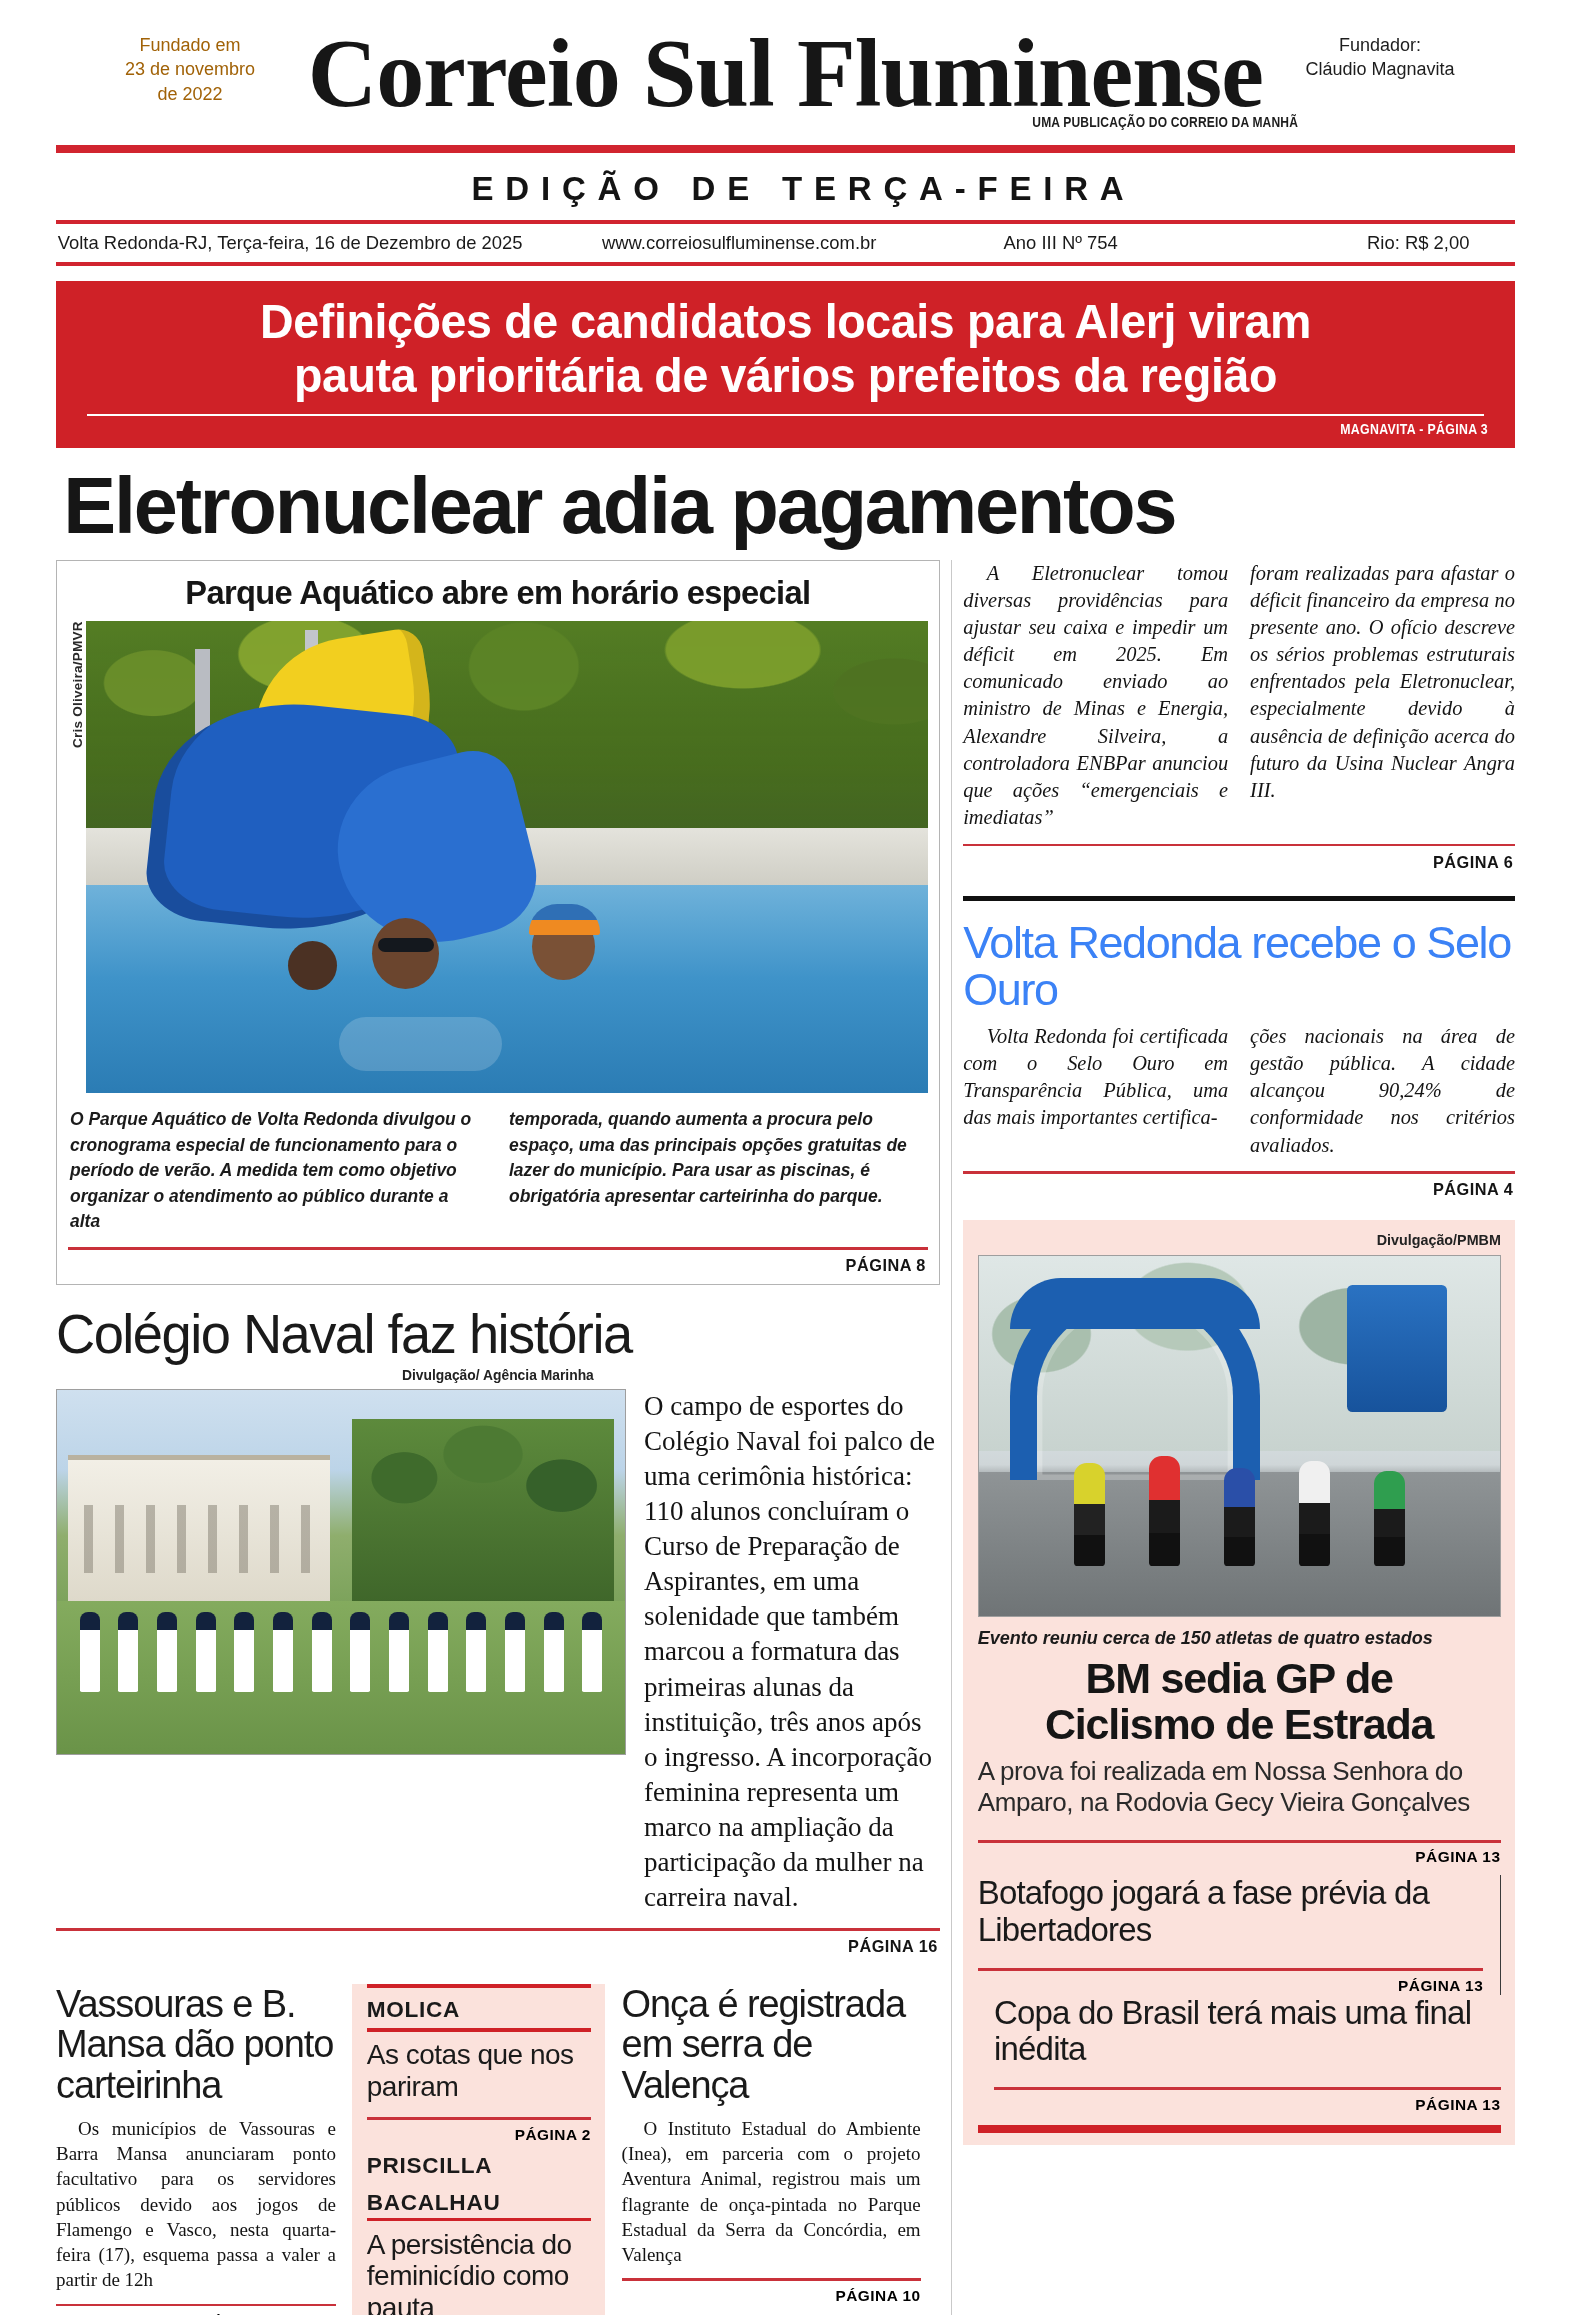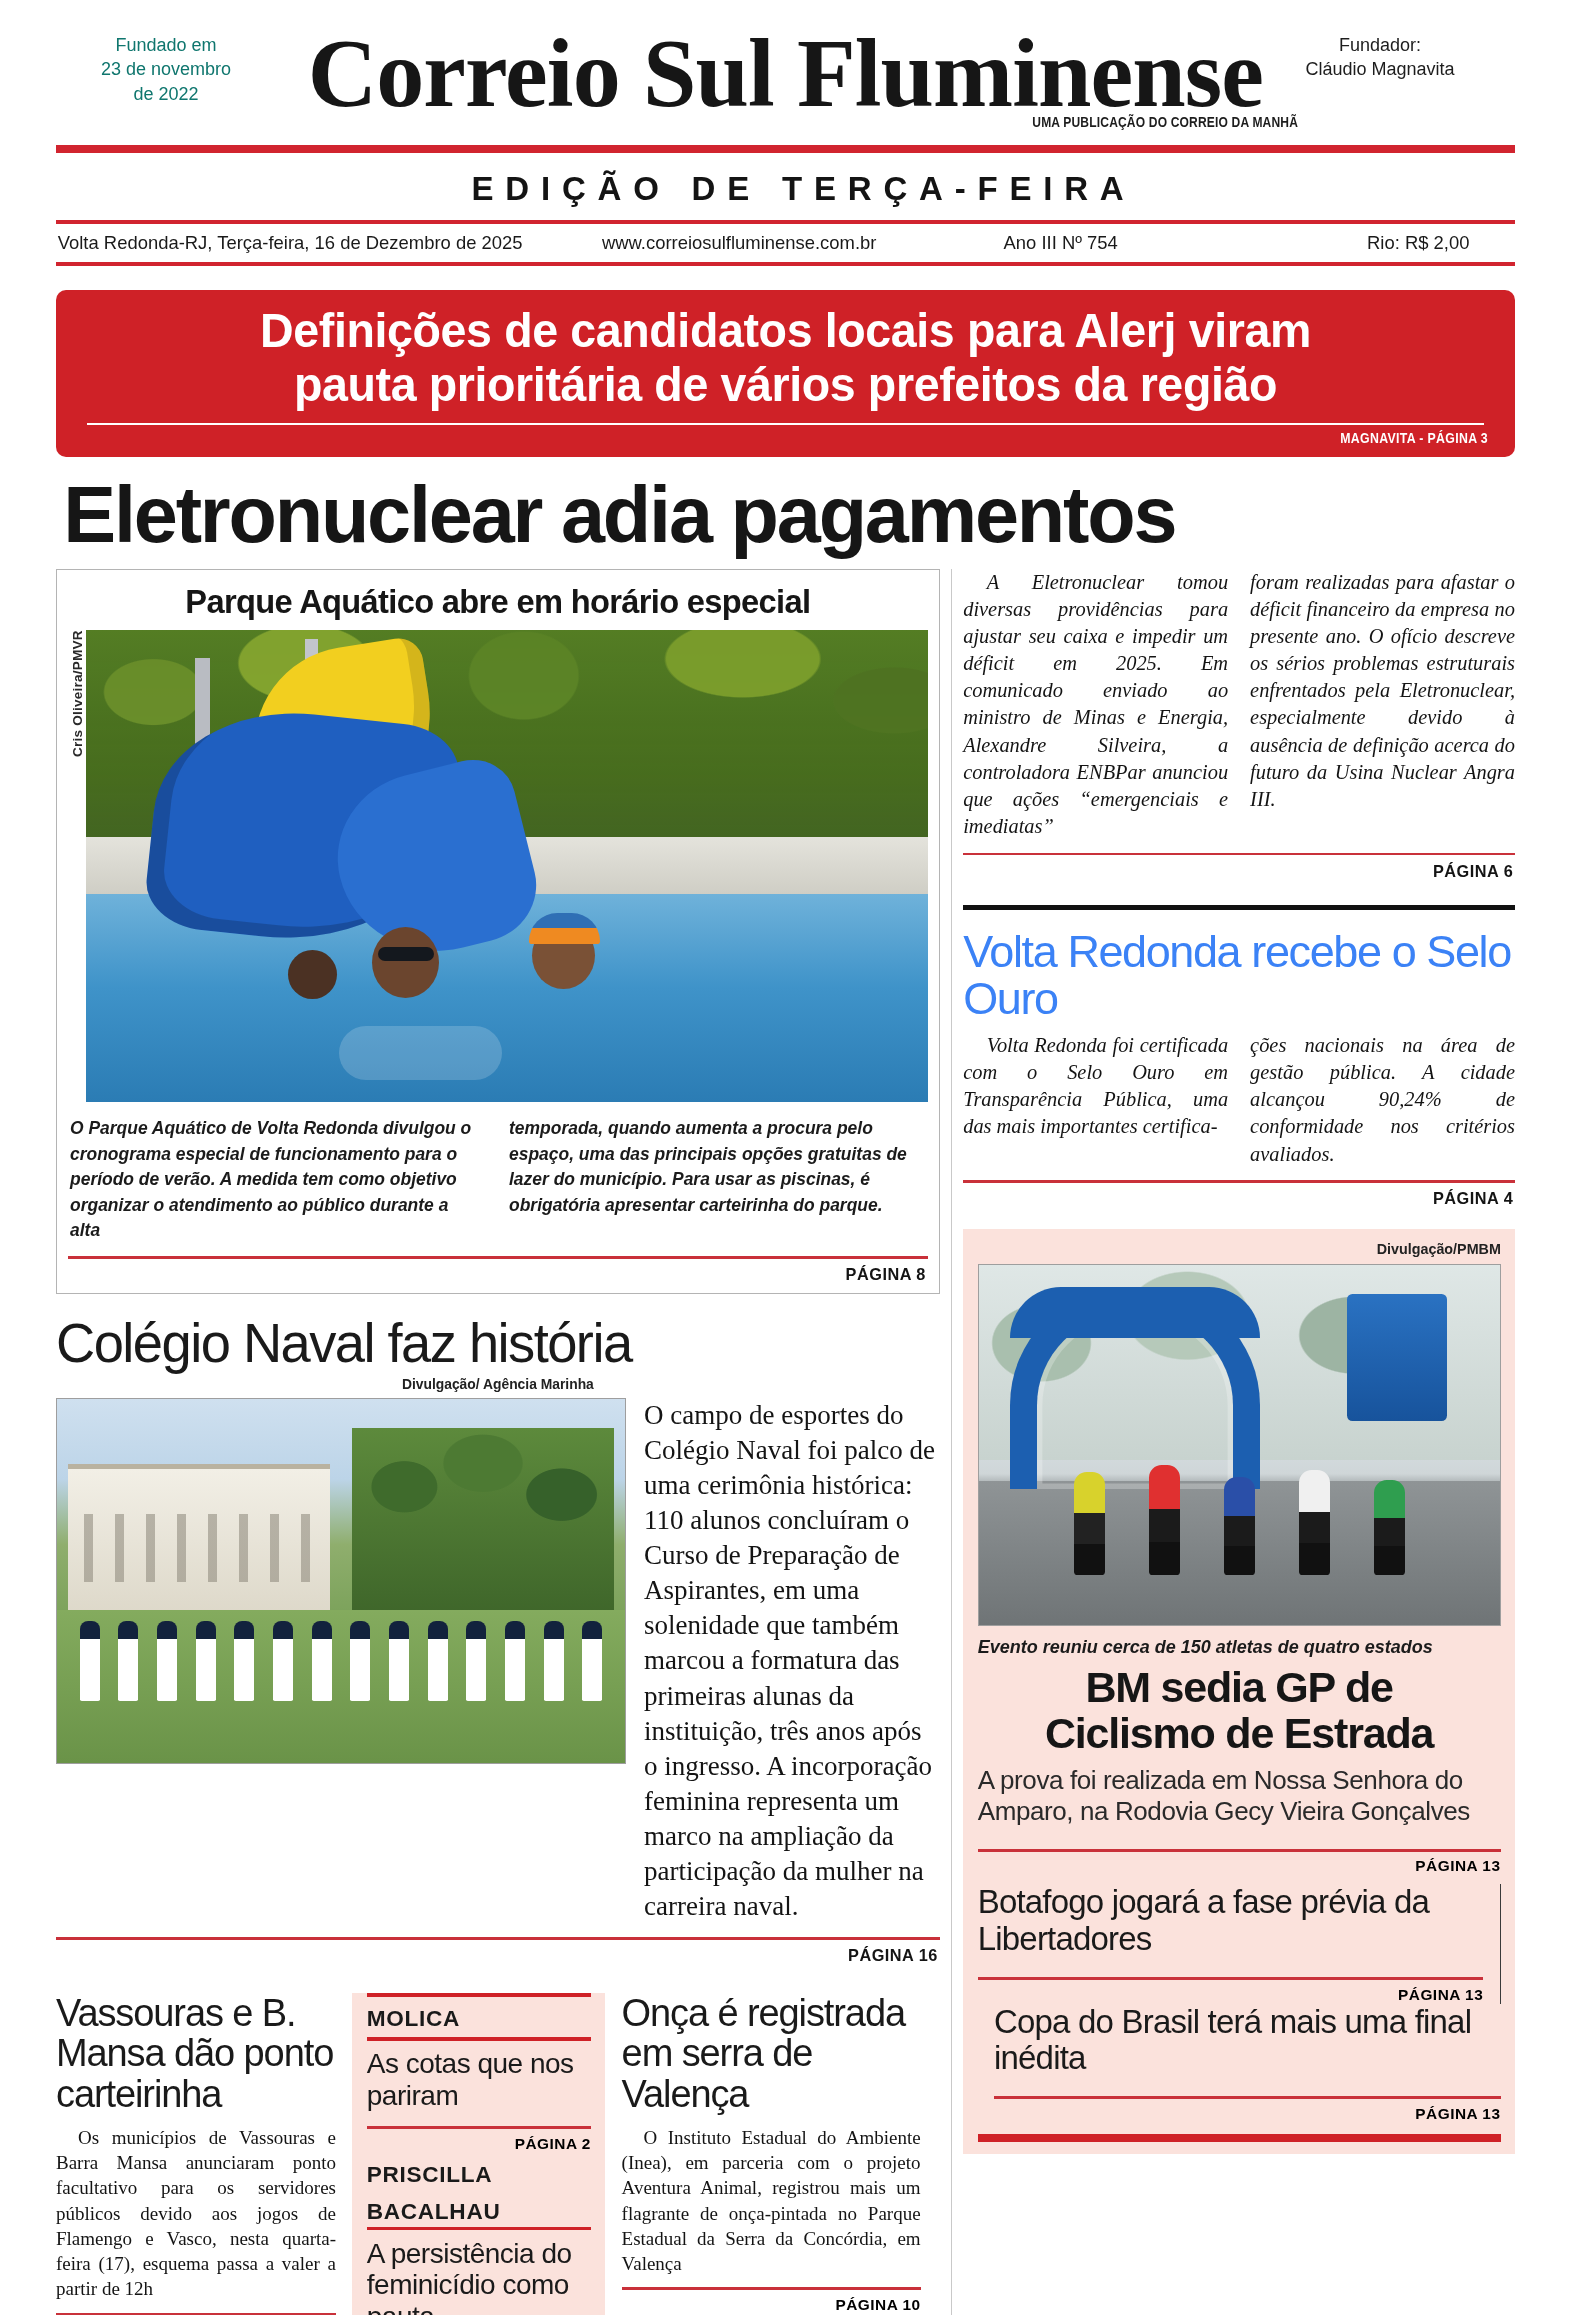--- a/index.html
+++ b/index.html
@@ -20,27 +20,27 @@
   .masthead {
     position: relative;
     height: 140px;
     display: flex;
     align-items: flex-start;
     justify-content: center;
     padding-top: 11px;
   }
   .founded {
     position: absolute;
-    left: 24px;
+    left: 48px;
     top: 33px;
     width: 172px;
     text-align: center;
     font-size: 18px;
     line-height: 1.35;
-    color: #0f766e;
+    color: #a16207;
   }
   .founder {
     position: absolute;
     right: 31px;
     top: 33px;
     width: 208px;
     text-align: center;
     font-size: 18px;
     line-height: 1.35;
     color: #1d1d1d;
@@ -95,22 +95,21 @@
   }
   .infobar .loc   { flex: 0 0 561px; }
   .infobar .site  { flex: 0 0 389px; text-align: left; }
   .infobar .ano   { flex: 1; text-align: left; padding-left: 25px;}
   .infobar .price { flex: 0 0 163px; text-align: right; }
 
   
   .redbanner {
     background: #cf2127;
     padding: 14.5px 27px 9px;
-    margin-top: 24px;
-    border-radius: 10px;
+    margin-top: 15px;
   }
   .redbanner h1 {
     color: #fff;
     font-size: 48px;
     line-height: 1.12;
     font-weight: 700;
     text-align: center;
     letter-spacing: -0.4px;
     transform: scaleX(0.97);
   }

